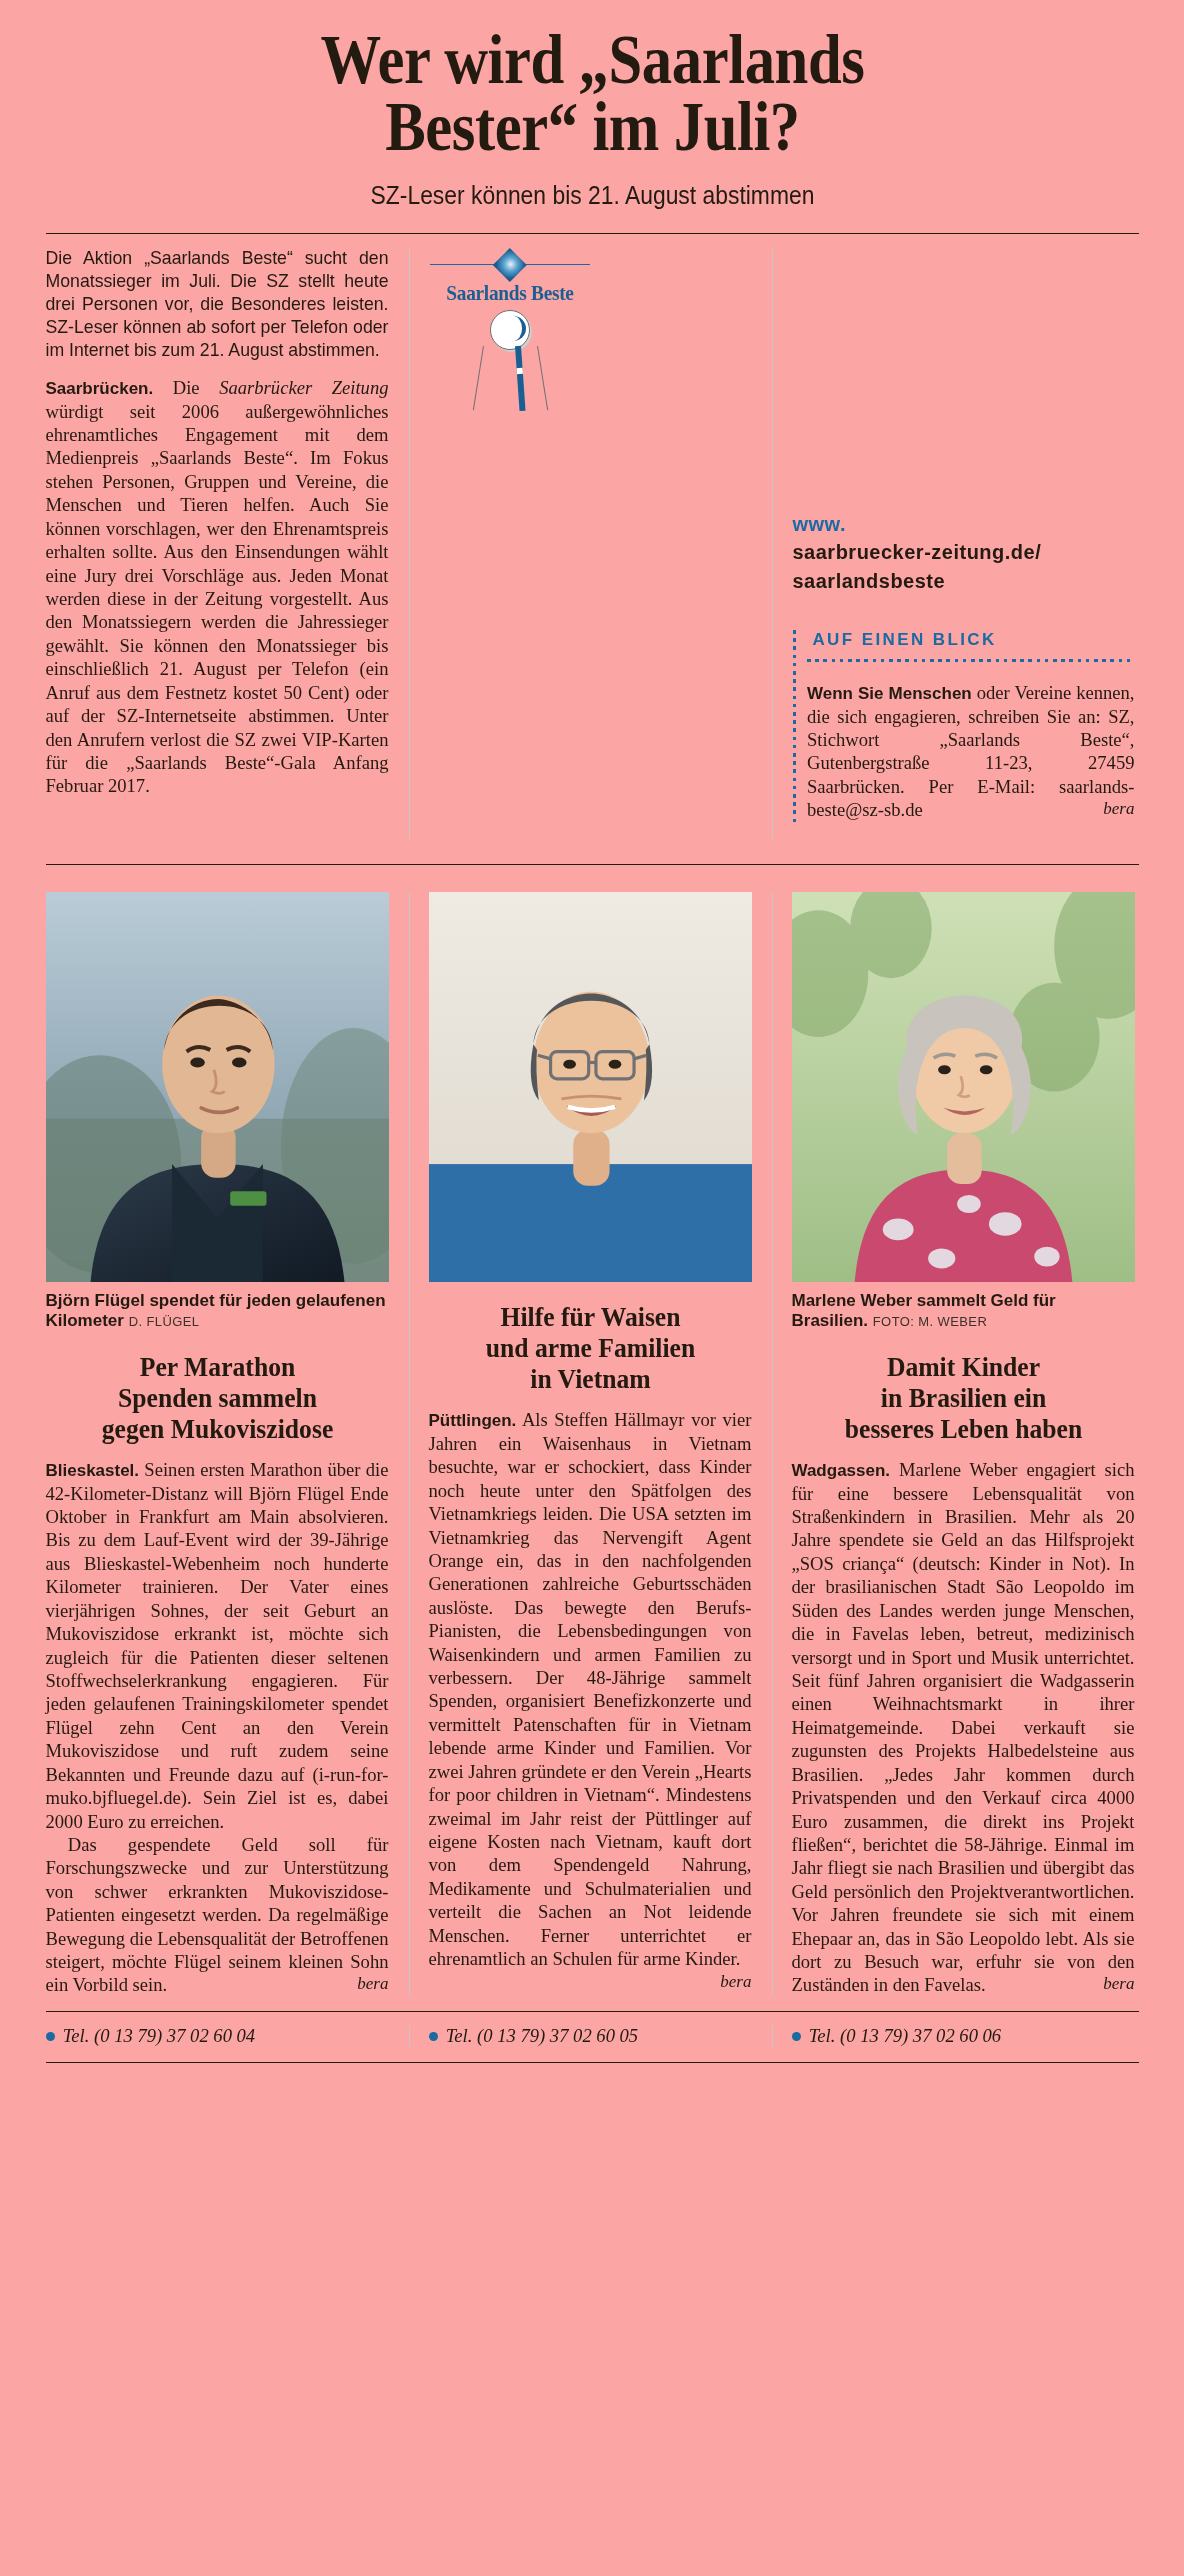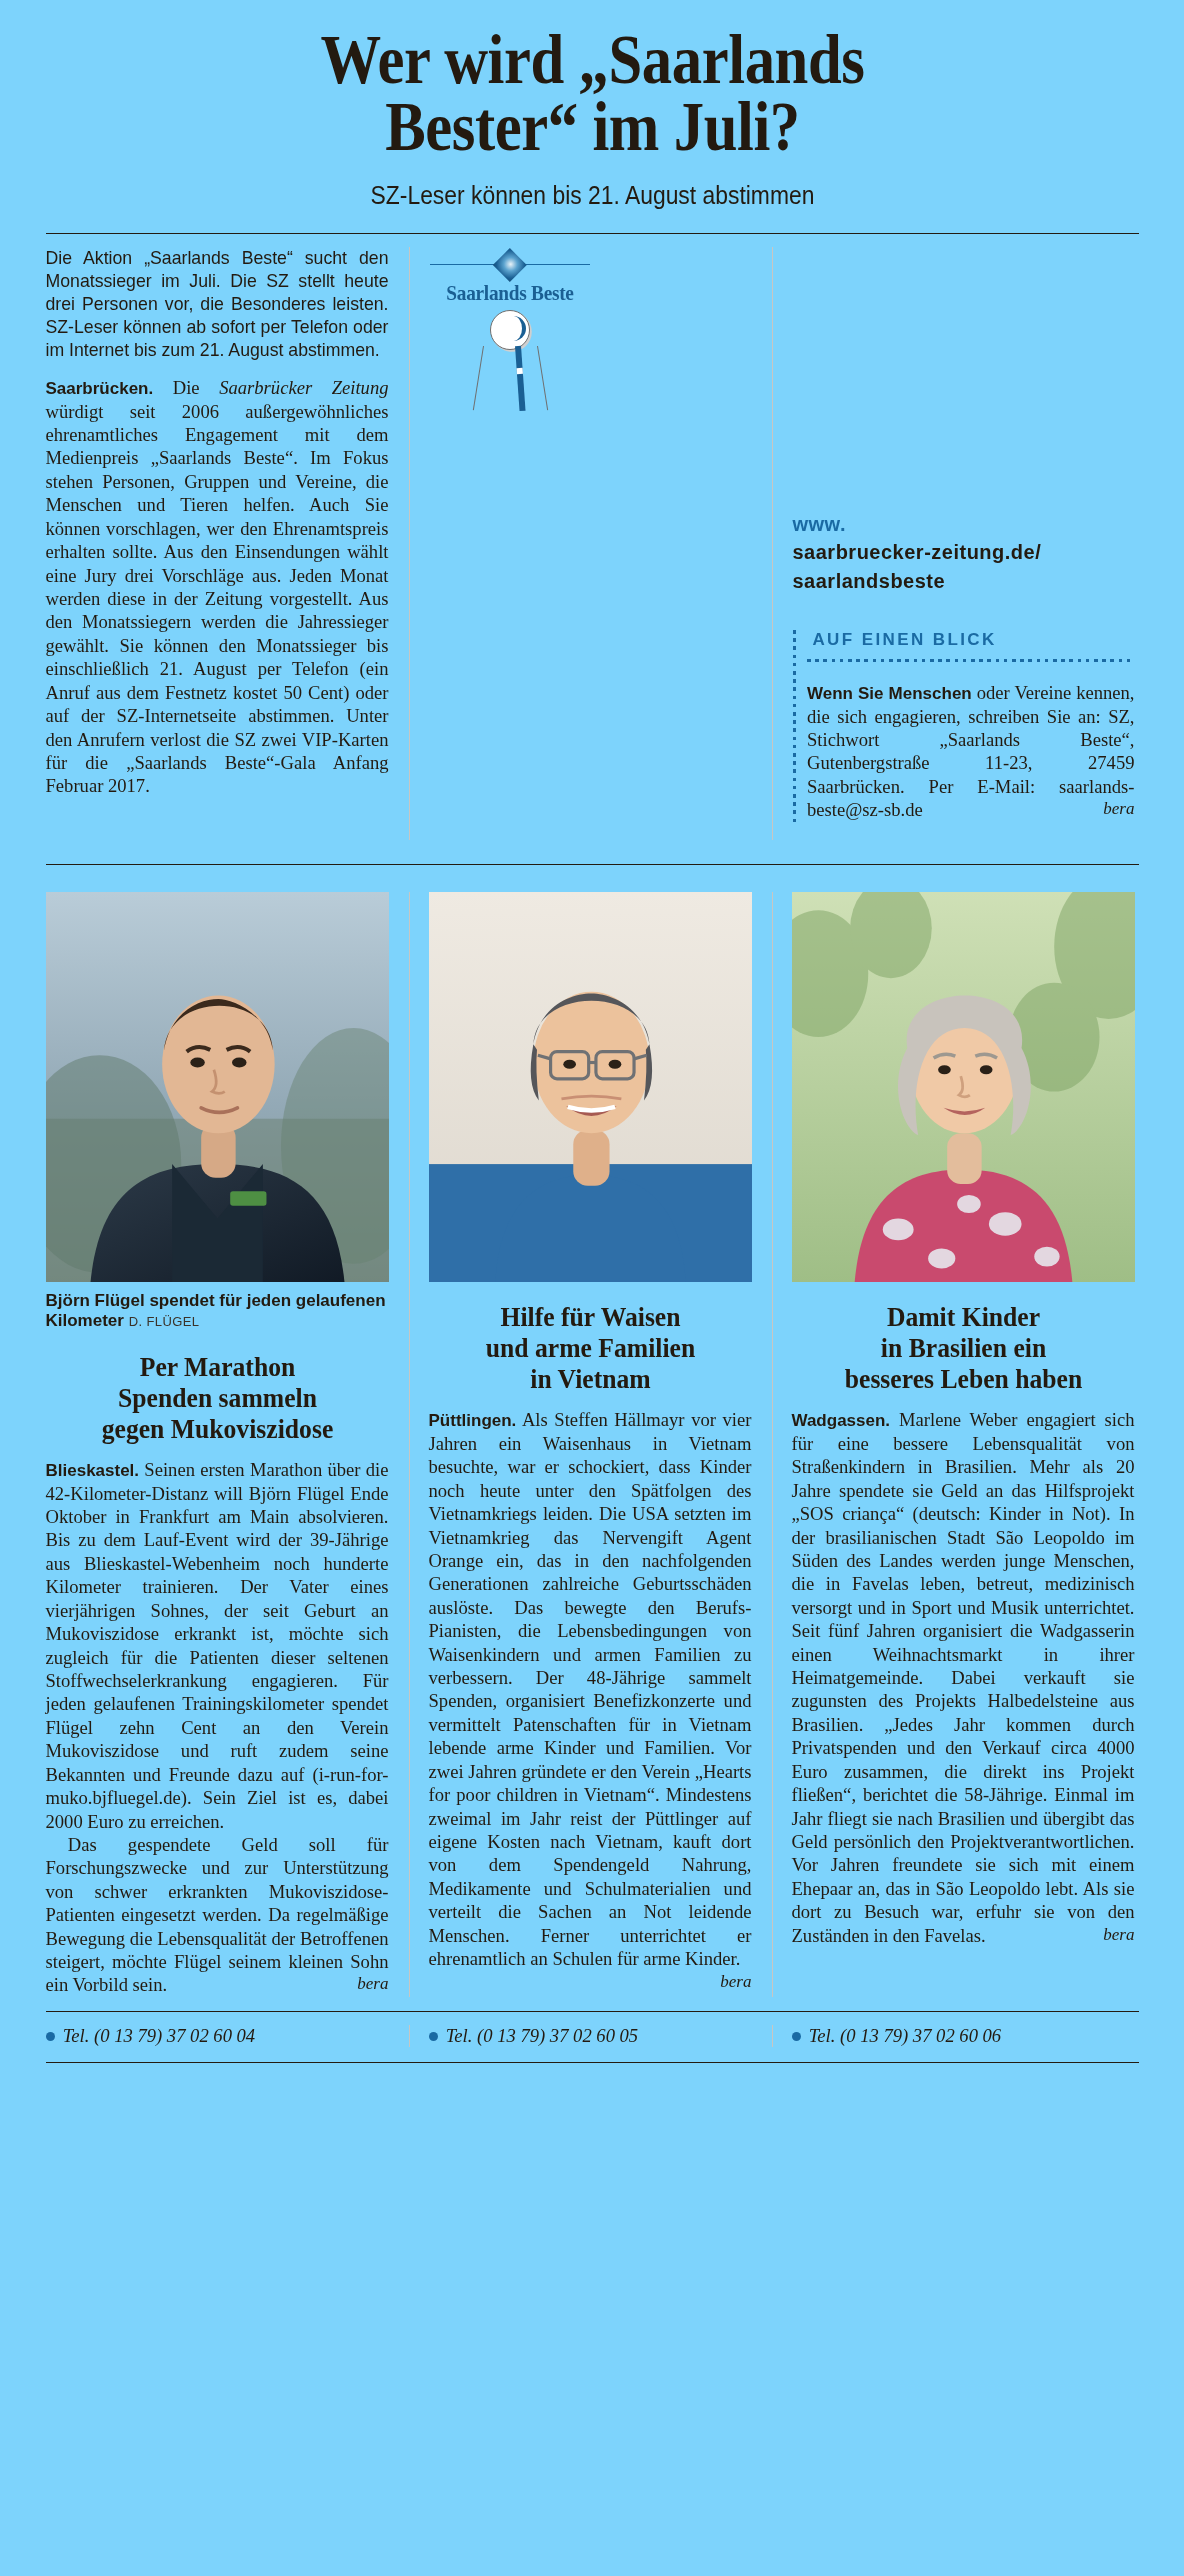--- a/index.html
+++ b/index.html
@@ -9,21 +9,21 @@
     font-family:"Liberation Serif", serif;
     color:#231a10;
     -webkit-font-smoothing:antialiased;
   }
   .page{
     width:1184px;
     min-height:2576px;
     position:relative;
     box-sizing:border-box;
     padding:0 0 0 0;
-    background:#7dd3fc;
+    background:#fca5a5;
   }
   .inner{
     width:1093px;
     margin:0 auto;
     position:relative;
   }
 
   
   .masthead{ padding-top:27px; }
   .headline{
@@ -472,20 +472,24 @@
             <ellipse cx="201" cy="192" rx="60" ry="74" fill="#f0c9a6"></ellipse>
             <path d="M138 172 C126 96 276 94 264 172 C286 214 268 262 252 268 C262 212 246 150 201 150 C156 150 140 212 150 268 C134 262 116 214 138 172 Z" fill="#c8c3bc"></path>
             <ellipse cx="179" cy="196" rx="7" ry="5" fill="#2a2118"></ellipse>
             <ellipse cx="225" cy="196" rx="7" ry="5" fill="#2a2118"></ellipse>
             <path d="M167 183 q12 -7 24 -2" stroke="#9d9890" stroke-width="4" fill="none"></path>
             <path d="M213 181 q12 -5 24 2" stroke="#9d9890" stroke-width="4" fill="none"></path>
             <path d="M178 238 q24 16 46 0 q-23 8 -46 0 Z" fill="#b4635e"></path>
             <path d="M197 203 q5 16 -2 21 q7 4 12 0" stroke="#cfa07e" stroke-width="3" fill="none"></path>
           </svg>
         </div>
+        <div class="caption">
+          <span>Marlene Weber sammelt Geld für Brasilien.</span>
+          <span class="credit">FOTO: M. WEBER</span>
+        </div>
         <h2 class="sechead">
           <span class="ln">Damit Kinder</span>
           <span class="ln">in Brasilien ein</span>
           <span class="ln">besseres Leben haben</span>
         </h2>
         <p class="body">
           <span class="dateline">Wadgassen.</span><span> Marlene Weber engagiert sich für eine bessere Lebensqualität von Straßenkindern in Brasilien. Mehr als 20 Jahre spendete sie Geld an das Hilfsprojekt „SOS criança“ (deutsch: Kinder in Not). In der brasilianischen Stadt São Leopoldo im Süden des Landes werden junge Menschen, die in Favelas leben, betreut, medizinisch versorgt und in Sport und Musik unterrichtet. Seit fünf Jahren organisiert die Wadgasserin einen Weihnachtsmarkt in ihrer Heimatgemeinde. Dabei verkauft sie zugunsten des Projekts Halbedelsteine aus Brasilien. „Jedes Jahr kommen durch Privatspenden und den Verkauf circa 4000 Euro zusammen, die direkt ins Projekt fließen“, berichtet die 58-Jährige. Einmal im Jahr fliegt sie nach Brasilien und übergibt das Geld persönlich den Projektverantwortlichen. Vor Jahren freundete sie sich mit einem Ehepaar an, das in São Leopoldo lebt. Als sie dort zu Besuch war, erfuhr sie von den Zuständen in den Favelas.</span>
           <span class="author-inline">bera</span>
         </p>
       </div>

